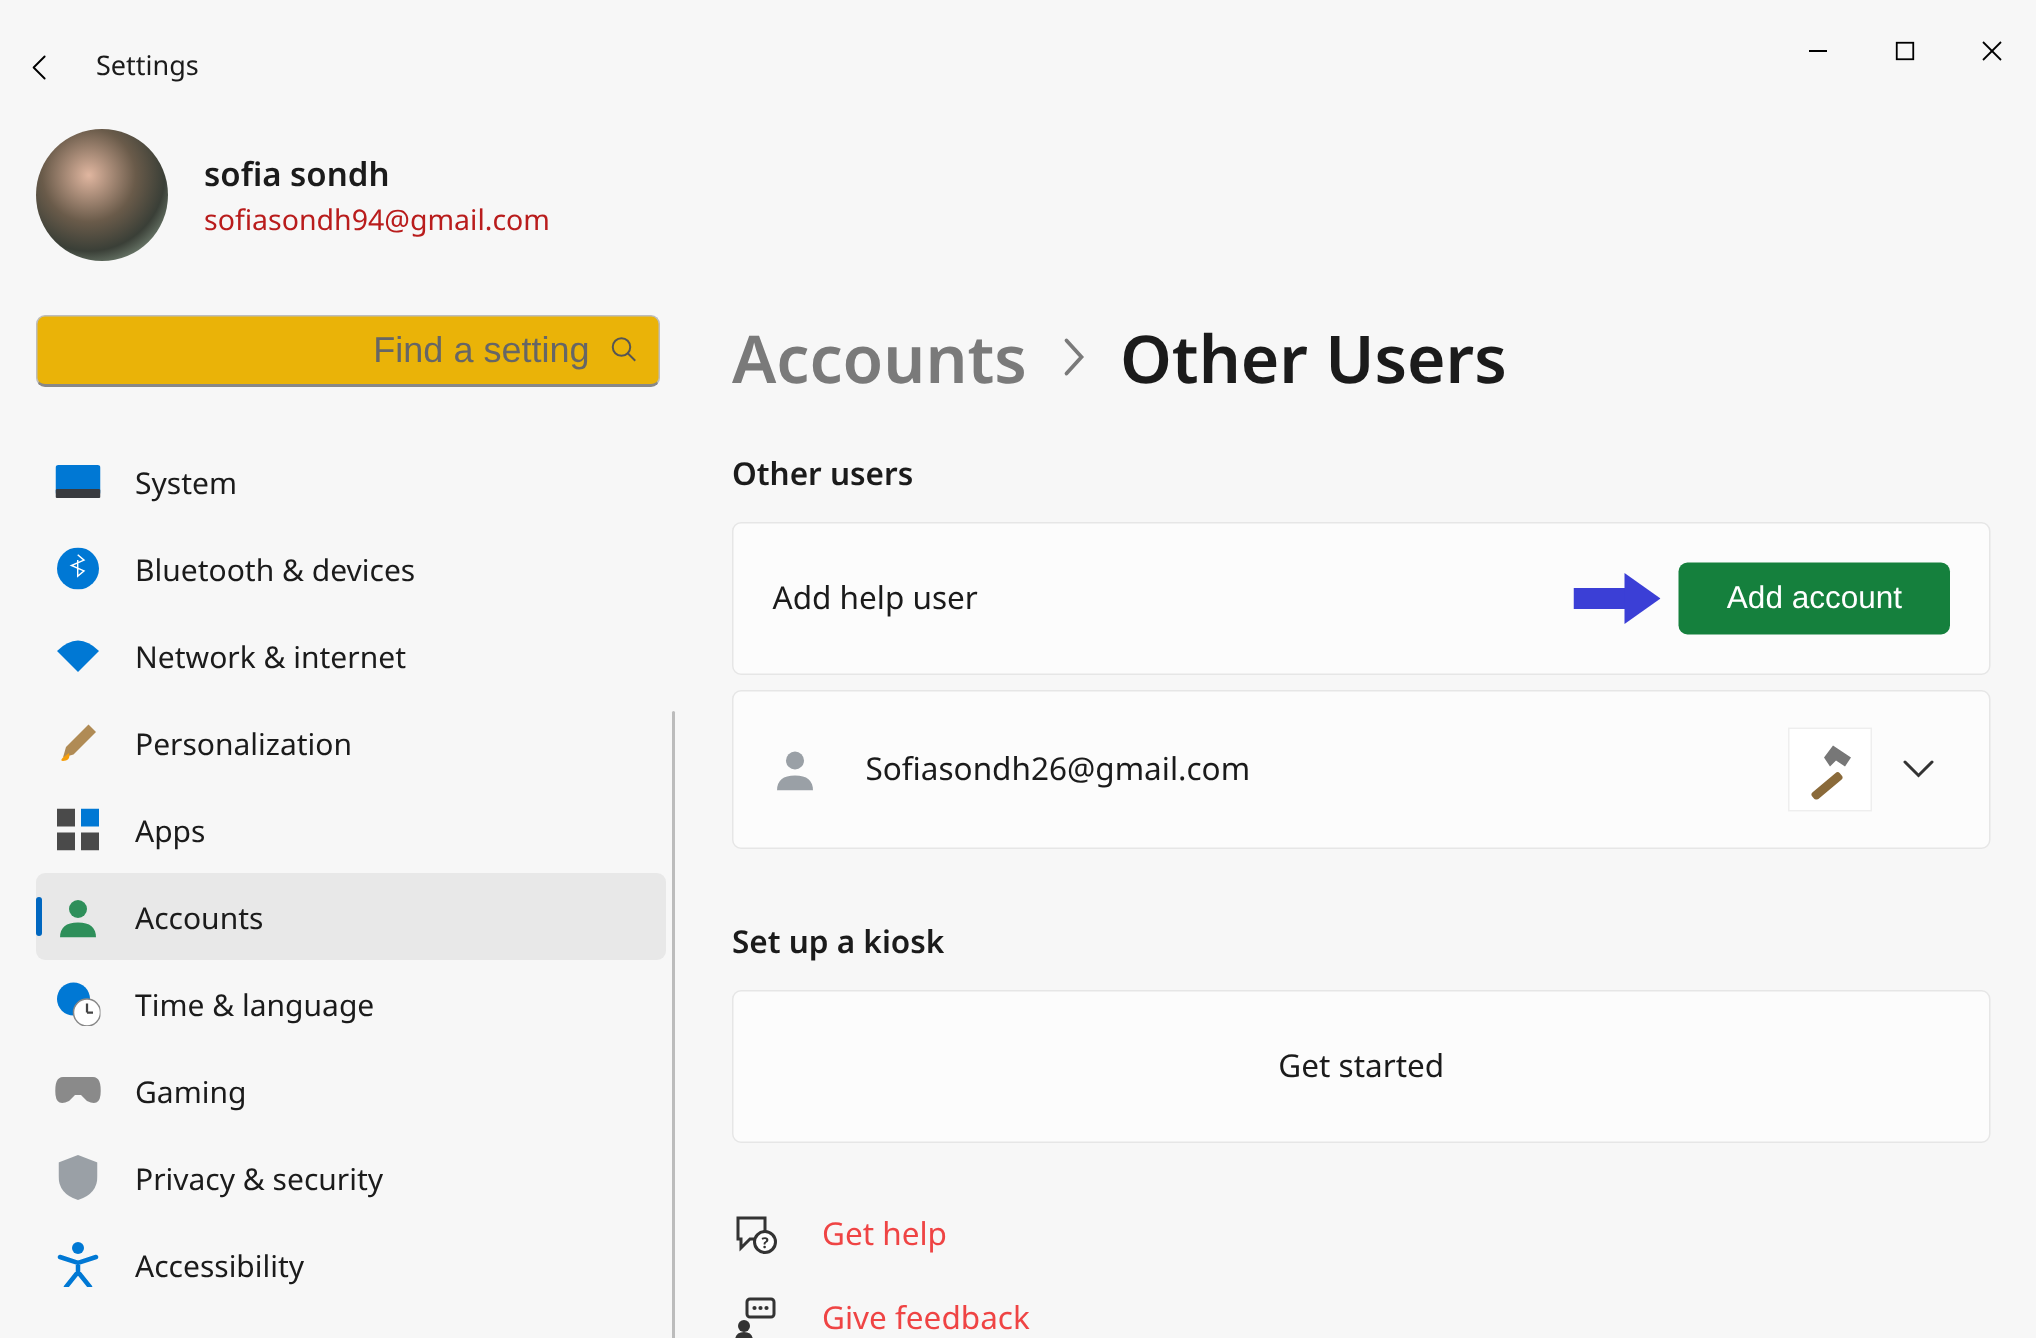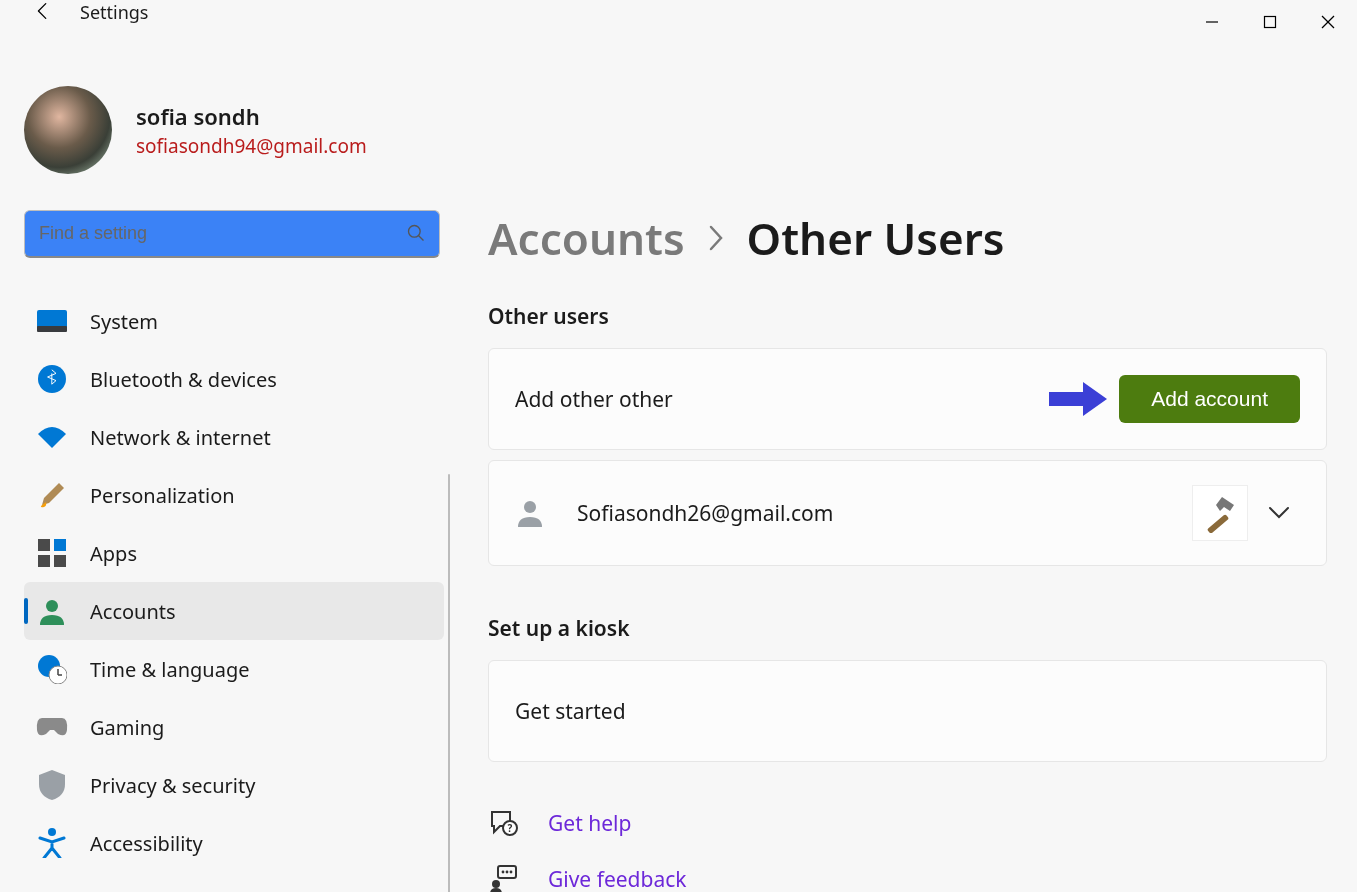--- a/index.html
+++ b/index.html
@@ -1,57 +1,57 @@
 <!DOCTYPE html>
 <html><head>
 <meta charset="utf-8">
 <style>
   * { box-sizing: border-box; margin: 0; padding: 0; }
   html, body { width: 1357px; height: 892px; font-family: "Segoe UI", system-ui, sans-serif; background: #f7f7f7; overflow: hidden; color: #1b1b1b; }
-  .titlebar { display: flex; align-items: flex-start; height: 56px; padding-left: 32px; }
+  .titlebar { display: flex; align-items: flex-end; height: 56px; padding-left: 16px; }
   .back-arrow { width: 22px; height: 22px; display:flex; align-items:center; justify-content:center; }
   .app-title { margin-left: 26px; font-size: 18px; }
   .win-controls { margin-left: auto; display: flex; }
   .win-btn { width: 58px; height: 44px; display:flex; align-items:center; justify-content:center; }
   .profile { display:flex; align-items:center; padding: 30px 0 0 24px; }
   .avatar { width: 88px; height: 88px; border-radius: 50%; background: radial-gradient(circle at 40% 35%, #e0b6a0 0%, #6a5b4a 40%, #3a3f37 65%, #b5d0b8 100%); }
   .profile-text { margin-left: 24px; }
   .profile-name { font-size: 22px; font-weight: 600; }
   .profile-email { font-size: 19px; color: #b91c1c; margin-top: 2px; }
   .layout { display:flex; }
   .sidebar { width: 450px; padding-left: 24px; padding-top: 36px; position: relative; }
   .search-wrap { position: relative; width: 416px; }
-  .search-input { width: 100%; height: 48px; font-size: 18px; padding: 0 46px 0 14px; border: 1px solid #bdbdbd; border-bottom: 2px solid #888; border-radius: 6px; background: #3b82f6; }
+  .search-input { width: 100%; height: 48px; font-size: 24px; padding: 0 46px 0 14px; border: 1px solid #bdbdbd; border-bottom: 2px solid #888; border-radius: 6px; background: #eab308; text-align: right; }
   .search-input::placeholder { color: #666; }
   .search-icon { position:absolute; right:14px; top:13px; width:20px; height:20px; }
   .nav { margin-top: 34px; width: 420px; }
   .nav-item { display:flex; align-items:center; height: 58px; padding-left: 10px; border-radius: 6px; font-size: 20px; cursor: default; position: relative; }
   .nav-item .ic { width: 32px; height: 32px; margin: 0 22px 0 2px; display:flex; align-items:center; justify-content:center; }
   .nav-item.active { background: #e8e8e8; }
   .nav-item.active::before { content:""; position:absolute; left:0; top:16px; bottom:16px; width:4px; background:#0067c0; border-radius: 2px; }
   .divider-scroll { position:absolute; right:0; top:300px; width:2px; height:500px; background:#bcbcbc; border-radius:1px; }
   .main { flex:1; padding: 34px 30px 0 38px; }
   .breadcrumb { display:flex; align-items:center; gap: 22px; font-size: 44px; font-weight: 600; }
   .crumb-parent { color:#7a7a7a; }
   .crumb-sep { color:#7a7a7a; font-size: 30px; }
   .section-h { font-size: 21px; font-weight:600; margin-top: 34px; }
   .card { background:#fcfcfc; border:1px solid #e6e6e6; border-radius:6px; margin-top:18px; }
   .card-row { display:flex; align-items:center; padding: 0 26px; min-height: 100px; font-size: 21px; }
-  .btn-primary { background:#4d7c0f; color:#fff; border:none; border-radius:6px; font-size:21px; padding: 12px 32px; cursor:pointer; }
+  .btn-primary { background:#15803d; color:#fff; border:none; border-radius:6px; font-size:21px; padding: 12px 32px; cursor:pointer; }
   .arrow-callout { width: 58px; height: 34px; margin-right: 12px; }
   .user-row { min-height: 104px; padding-left: 26px; text-align: center; }
   .user-ic { width: 32px; height: 32px; margin-right: 30px; }
   .user-email { font-size: 21px; }
   .hammer-box { width: 56px; height: 56px; background:#fff; border:1px solid #eee; display:flex; align-items:center; justify-content:center; margin-left:auto; }
   .chev { width: 42px; display:flex; align-items:center; justify-content:center; margin-left: 10px; }
-  .kiosk-card .card-row { min-height: 100px; }
+  .kiosk-card .card-row { min-height: 100px; justify-content: center; }
   .help-links { margin-top: 46px; }
   .help-row { display:flex; align-items:center; gap: 30px; font-size: 21px; margin-bottom: 26px; }
   .help-row .hic { width: 30px; height: 30px; }
-  .help-row a { color:#6d28d9; text-decoration:none; }
+  .help-row a { color:#ef4444; text-decoration:none; }
   svg { display:block; }
 </style>
 </head>
 <body>
 
 <div class="titlebar">
   <div class="back-arrow">
     <svg width="22" height="22" viewBox="0 0 24 24">
         <path d="M15 4l-8 8 8 8" stroke="#000" stroke-width="1.4" fill="none" stroke-linecap="round" stroke-linejoin="round"></path>
       </svg>
@@ -202,21 +202,21 @@
             <path d="M4 2 L14 13 L4 24" stroke="#7a7a7a" stroke-width="2.5" fill="none" stroke-linecap="round"></path>
           </svg>
       </span>
       <span>Other Users</span>
     </div>
 
     <div class="section-h">Other users</div>
 
     <div class="card">
       <div class="card-row">
-        <span>Add other other</span>
+        <span>Add help user</span>
         <div style="margin-left:auto; display:flex; align-items:center;">
           <span class="arrow-callout">
             <svg width="58" height="34" viewBox="0 0 58 34">
                 <rect x="0" y="10" width="36" height="14" fill="#3b3fd6"></rect>
                 <path d="M34 0 L58 17 L34 34 Z" fill="#3b3fd6"></path>
               </svg>
           </span>
           <button class="btn-primary">Add account</button>
         </div>
       </div>

